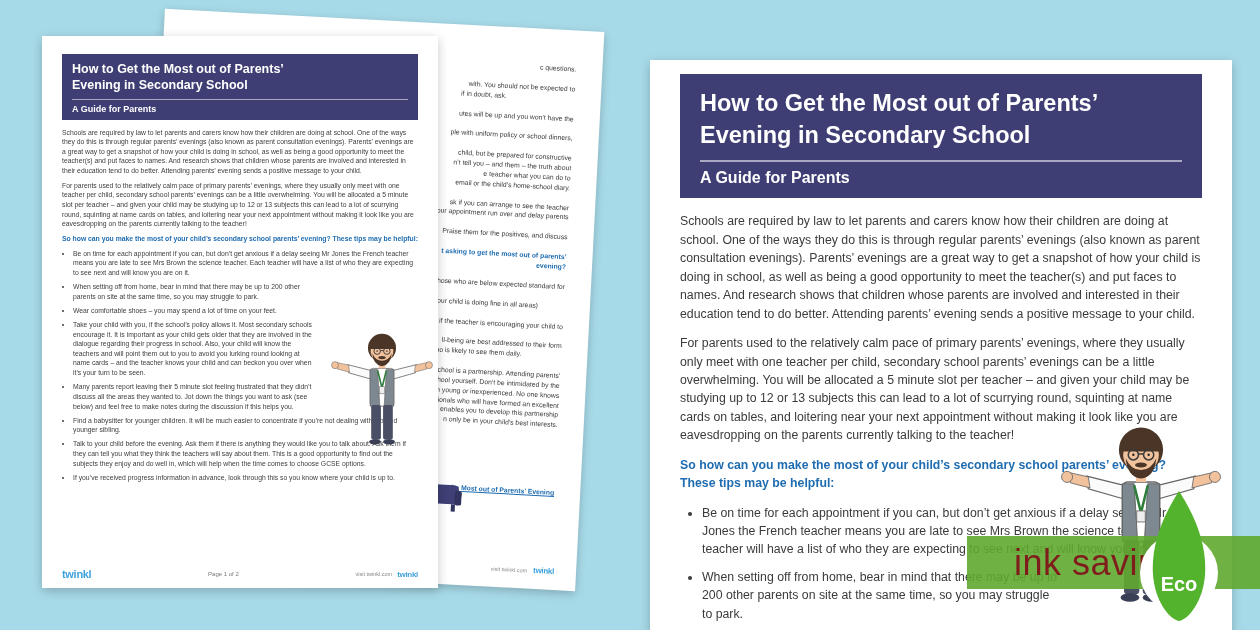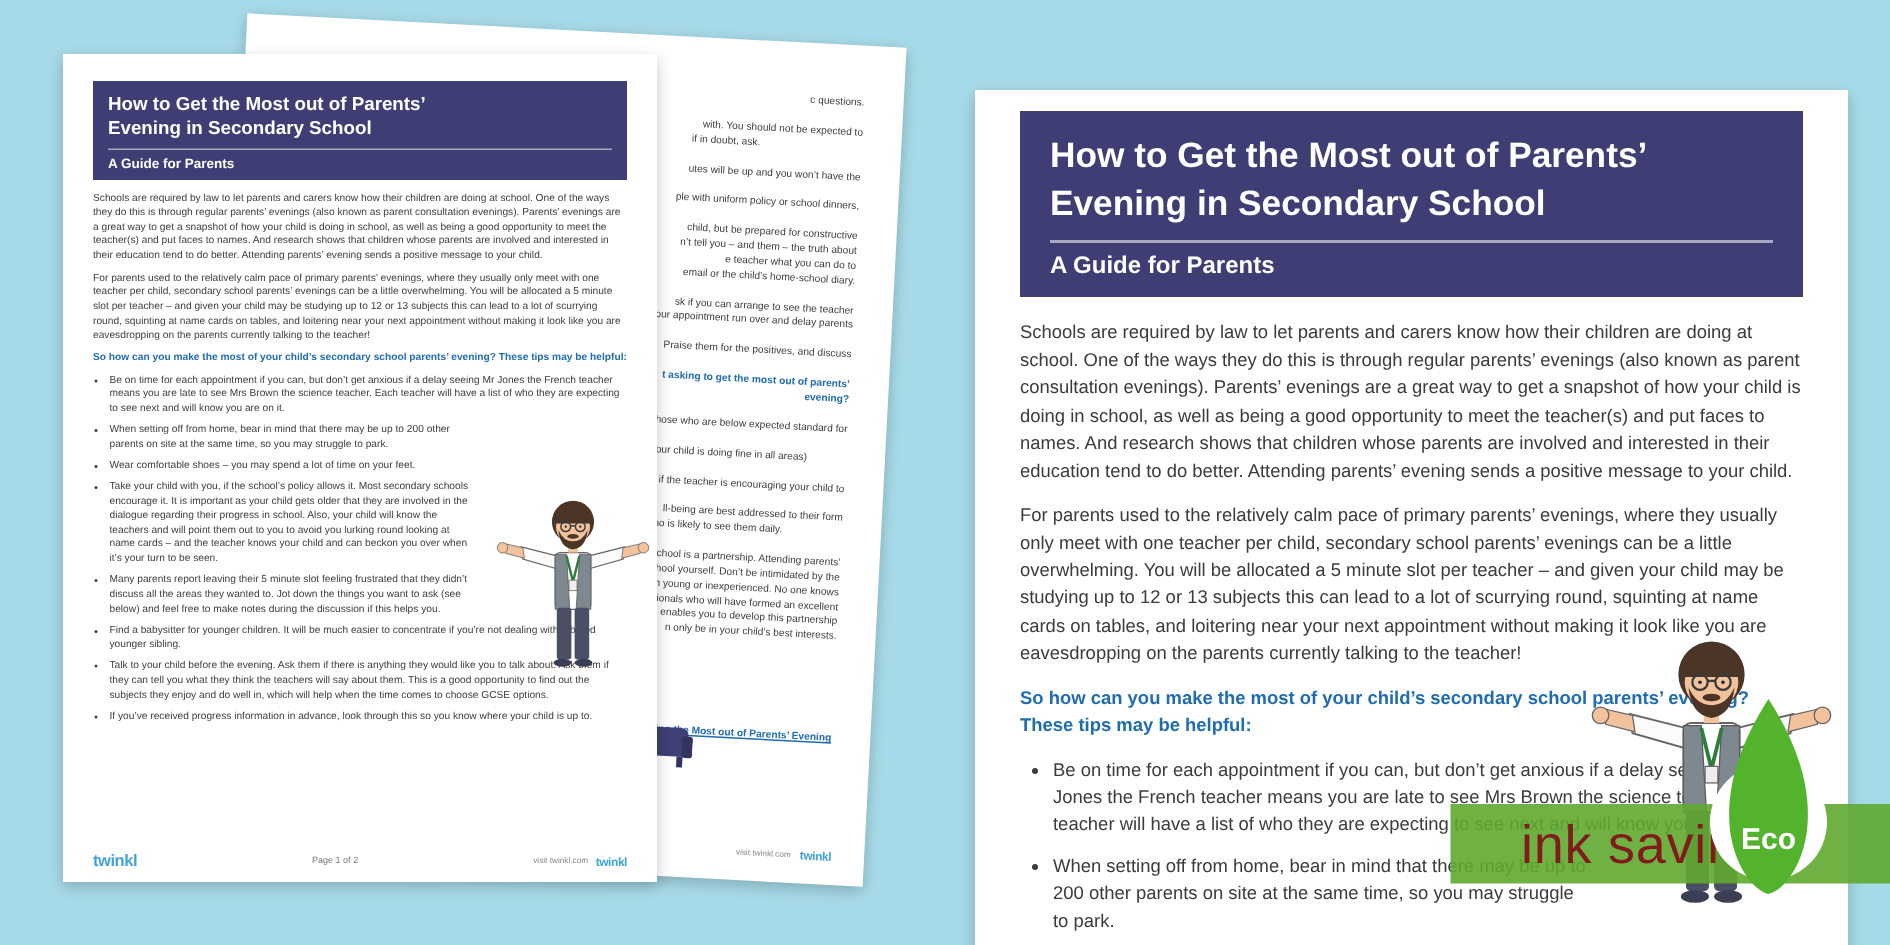--- a/index.html
+++ b/index.html
@@ -96,21 +96,21 @@
 
   
   .ink-banner {
     position: absolute; left: 967px; top: 536px; width: 293px; height: 53px;
     background: rgba(97,169,47,0.90);
     display: flex; align-items: center;
     padding-left: 18px;
     z-index: 10;
   }
   .ink-banner .ink-label { color: #7f1d1d; font-size: 36px; letter-spacing: 0.5px; margin-left: 29px; }
-  .eco-group { position: absolute; right: 40px; top: 464px; width: 82px; height: 136px; z-index: 11; }
+  .eco-group { position: absolute; right: 40px; top: 489px; width: 82px; height: 136px; z-index: 11; }
   .eco-circle {
     position: absolute; left: 2px; top: 45px; width: 78px; height: 78px;
     background: #fff; border-radius: 50%;
   }
   .eco-leaf { position: absolute; left: 9px; top: 0; width: 64px; height: 134px; }
 </style>
 </head>
 <body>
 
 <svg width="0" height="0" style="position:absolute" aria-hidden="true">

